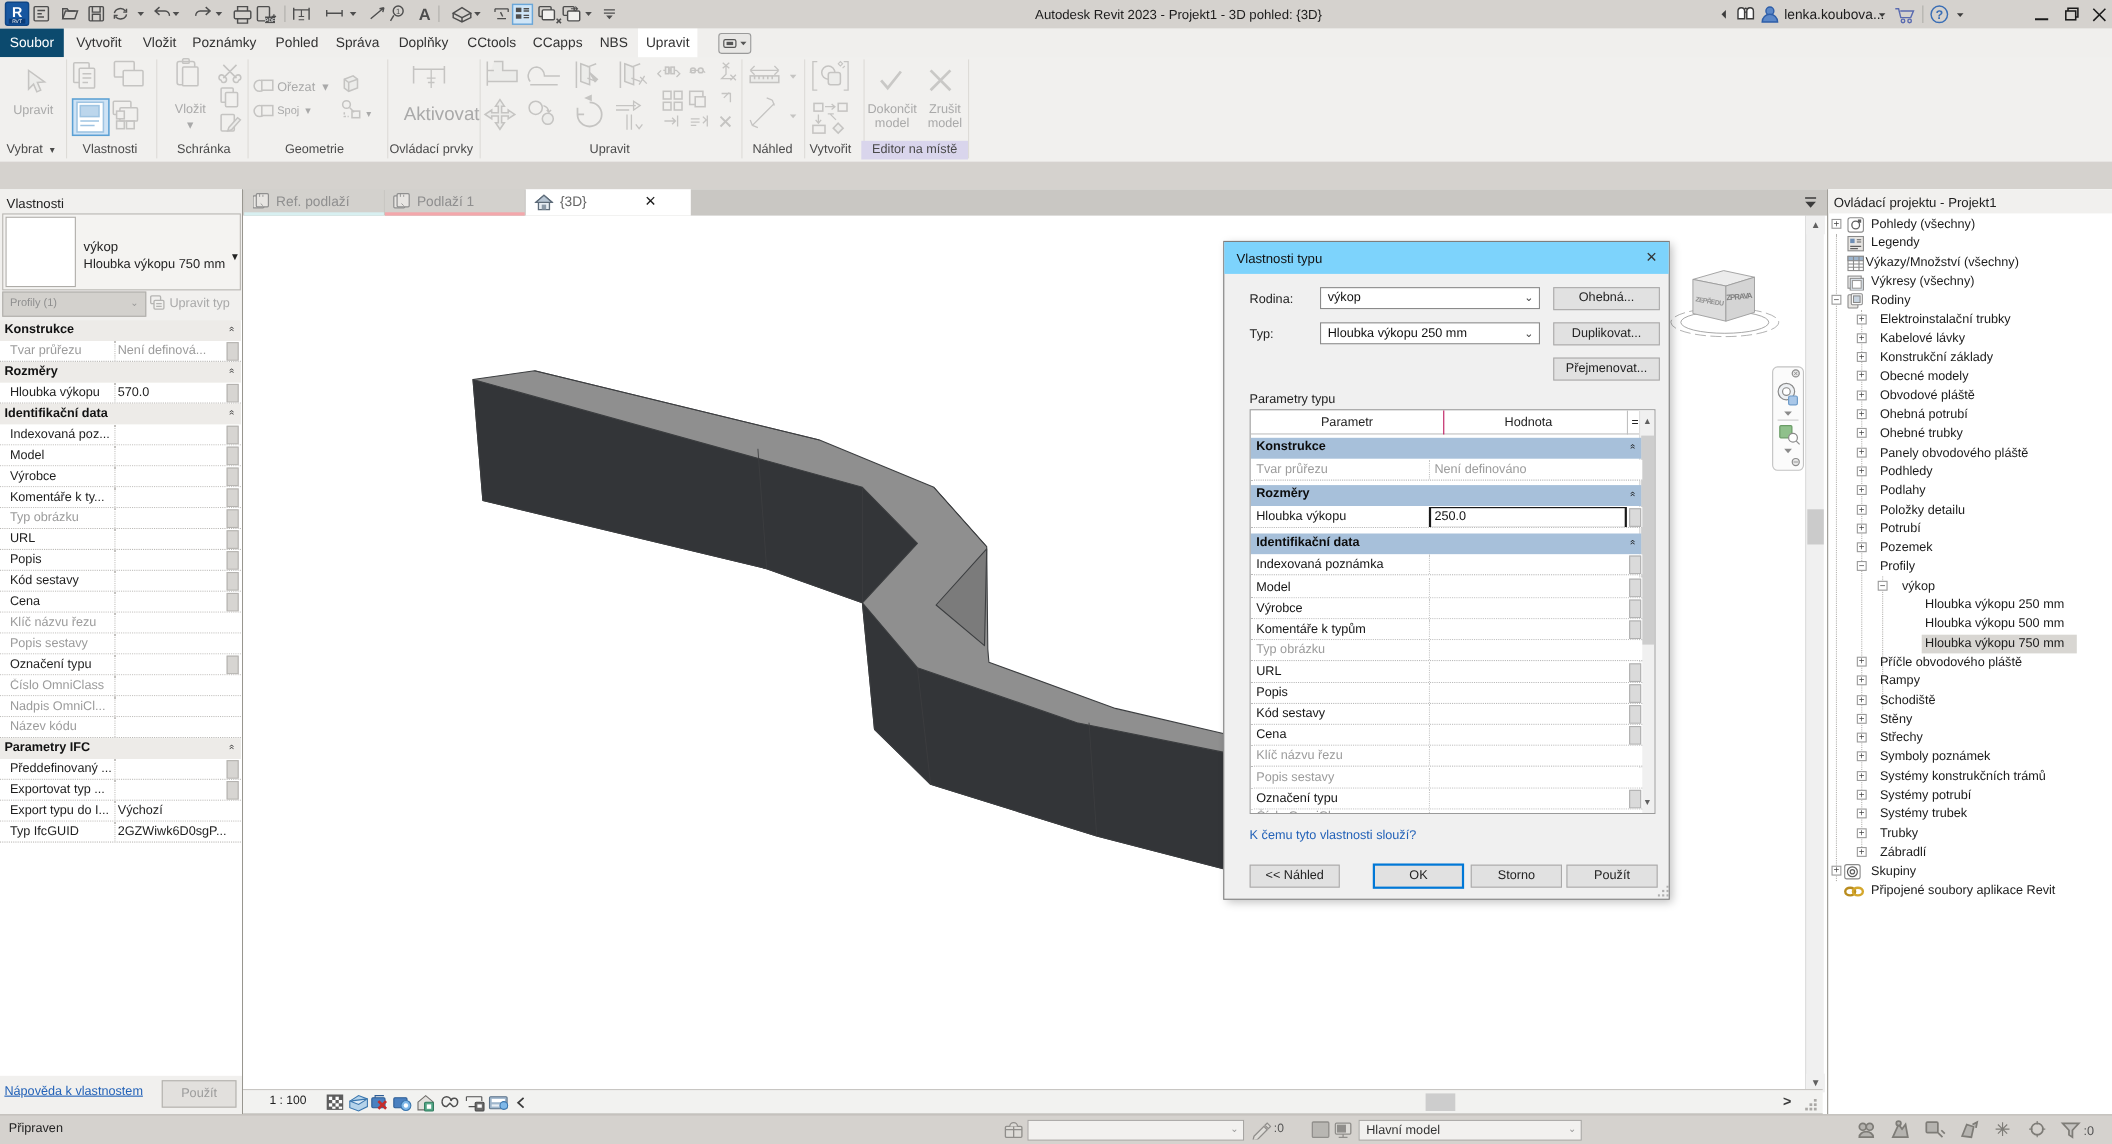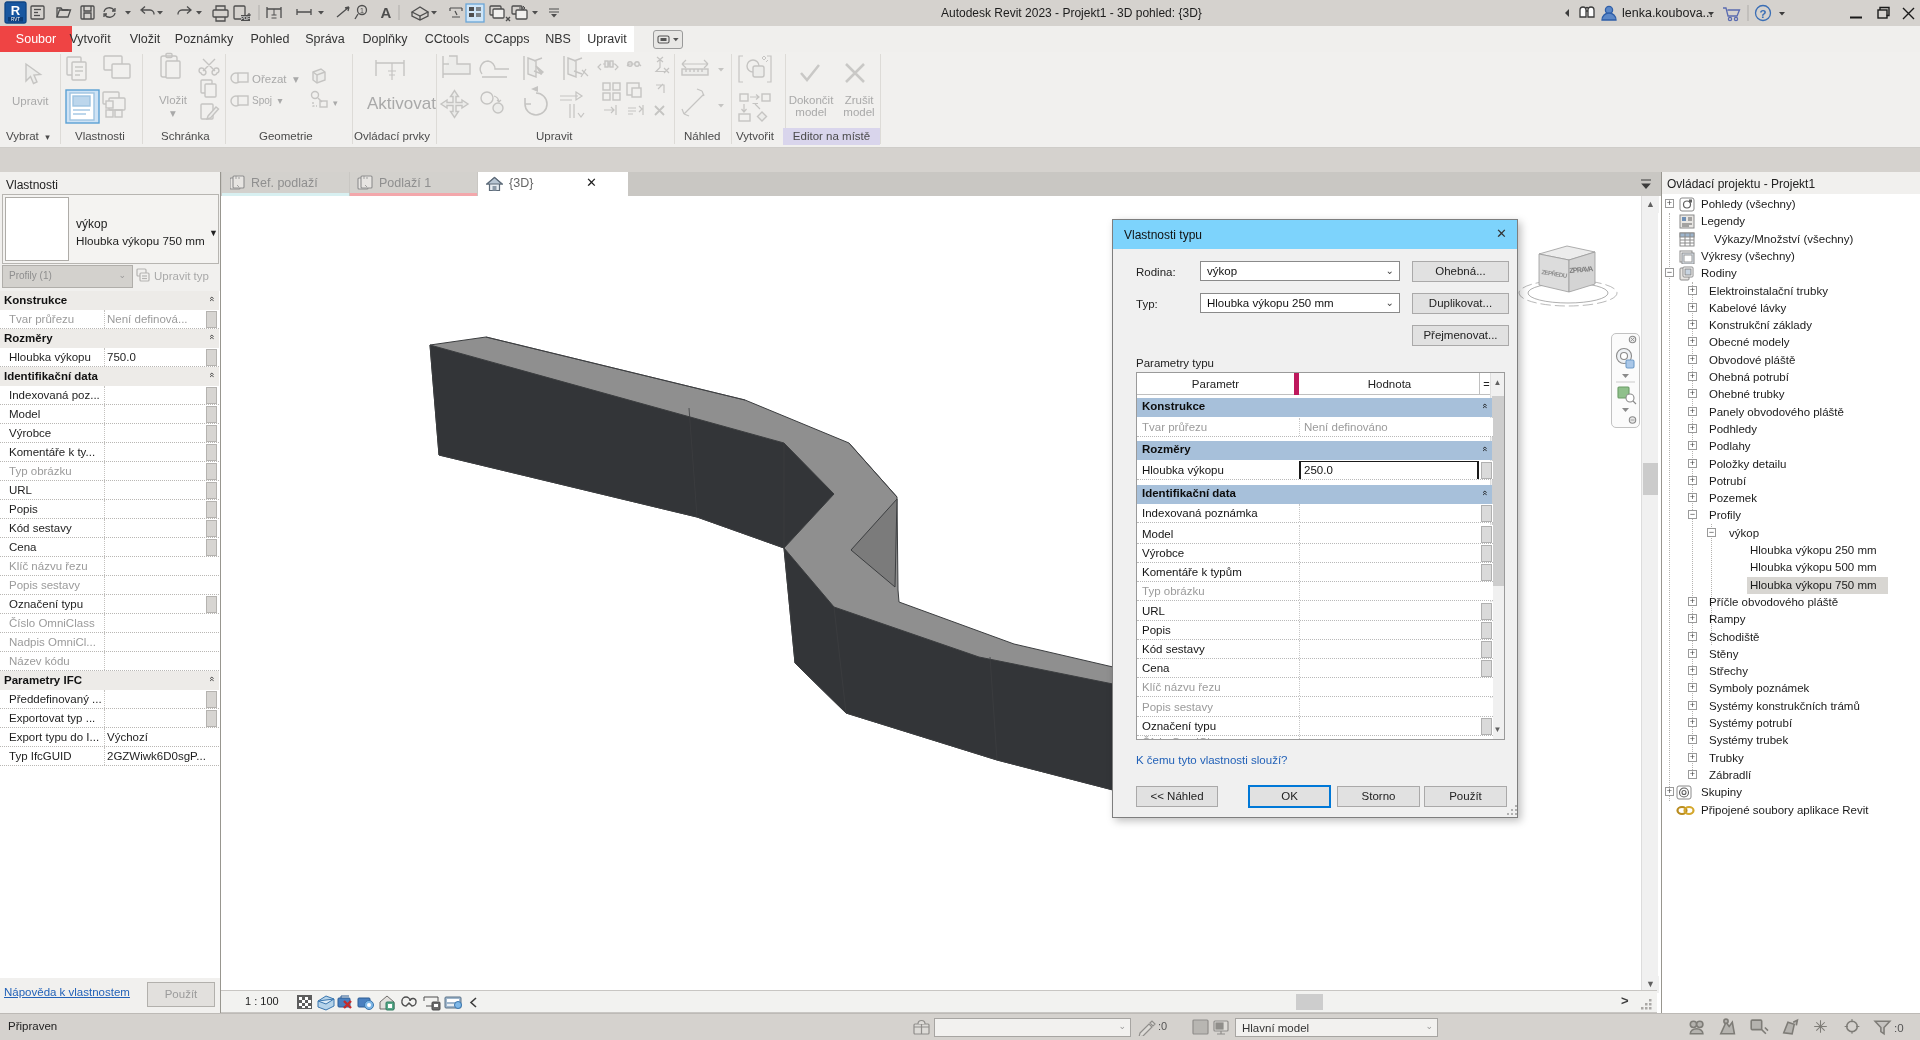--- a/index.html
+++ b/index.html
@@ -173,21 +173,21 @@
   <g stroke="#1a1a1a" stroke-width="1.4" fill="none">
     <line x1="10" y1="17.5" x2="22" y2="17.5" stroke-width="2"></line>
     <rect x="38" y="10" width="9" height="8"></rect>
           <path d="M40 10 v-2.5 h9 v8 h-2.5"></path>
     <path d="M63 8 l11 11 m0 -11 l-11 11"></path>
   </g>
 </svg>
 </div>
 
 <div class="abs" id="menubar">
-<div class="mtab" style="left:0;width:72px;background:#ef4444;color:#fff">Soubor</div>
+<div class="mtab" style="left:0;width:58px;background:#0c4a6e;color:#fff">Soubor</div>
 <div class="mtab" style="left:63px;width:54px">Vytvořit</div>
 <div class="mtab" style="left:125px;width:40px">Vložit</div>
 <div class="mtab" style="left:173px;width:62px">Poznámky</div>
 <div class="mtab" style="left:247px;width:46px">Pohled</div>
 <div class="mtab" style="left:301px;width:48px">Správa</div>
 <div class="mtab" style="left:360px;width:50px">Doplňky</div>
 <div class="mtab" style="left:422px;width:50px">CCtools</div>
 <div class="mtab" style="left:482px;width:50px">CCapps</div>
 <div class="mtab" style="left:543px;width:30px">NBS</div>
 <div class="mtab" style="left:580px;width:54px;background:#fff;height:27px">Upravit</div>
@@ -383,21 +383,21 @@
         <div class="pval gray">Není definová...</div>
         <div class="pbtn"></div>
       </div>
 <div class="phdr" style="top:157px;height:19px">
         <div class="phdrt">Rozměry</div>
         <div class="chev" style="transform:rotate(90deg)">«</div>
       </div>
 <div class="prow" style="top:176px;height:19px">
         <div class="pcol"></div>
         <div class="plab">Hloubka výkopu</div>
-        <div class="pval">750.0</div>
+        <div class="pval">570.0</div>
         <div class="pbtn"></div>
       </div>
 <div class="phdr" style="top:195px;height:19px">
         <div class="phdrt">Identifikační data</div>
         <div class="chev" style="transform:rotate(90deg)">«</div>
       </div>
 <div class="prow" style="top:214px;height:19px">
         <div class="pcol"></div>
         <div class="plab">Indexovaná poz...</div>
         <div class="pbtn"></div>
@@ -670,21 +670,21 @@
 <div class="combo" style="left:87px;top:73px;width:200px">
         <div class="combot">Hloubka výkopu 250 mm</div>
         <div class="comboa">⌄</div>
       </div>
 <div class="dlgbtn" style="left:299px;top:73px;width:97px">Duplikovat...</div>
 <div class="dlgbtn" style="left:299px;top:105px;width:97px">Přejmenovat...</div>
 <div class="abs" style="left:23px;top:137px;font-size:11.5px;color:#222">Parametry typu</div>
 
 <div class="abs" style="left:23px;top:152px;width:369px;height:368px;border:1px solid #9a9a9a;background:#fff;overflow:hidden">
   <div class="abs" style="left:0;top:0;width:354px;height:22px;border-bottom:1px solid #c0c0c0">
-    <div class="abs" style="left:0;top:0;width:162px;height:22px;border-right:5px solid #be185d;text-align:center;line-height:22px;font-size:11.5px;color:#222">Parametr</div>
+    <div class="abs" style="left:0;top:0;width:176px;height:22px;border-right:1px solid #be185d;text-align:center;line-height:22px;font-size:11.5px;color:#222">Parametr</div>
     <div class="abs" style="left:163px;top:0;width:180px;height:22px;border-right:1px solid #c0c0c0;text-align:center;line-height:22px;font-size:11.5px;color:#222">Hodnota</div>
     <div class="abs" style="left:344px;top:0;width:11px;height:22px;text-align:center;line-height:22px;font-size:11px;color:#222">=</div>
   </div>
   <div class="abs" style="right:0;top:0;width:14px;height:366px;background:#f0f0f0;border-left:1px solid #dedede">
     <div class="abs" style="left:0;top:0;width:13px;height:19px;color:#606060;font-size:8px;text-align:center;line-height:19px">▲</div>
     <div class="abs" style="left:1px;top:23px;width:12px;height:190px;background:#cdcdcd"></div>
     <div class="abs" style="left:0;bottom:0;width:13px;height:19px;color:#606060;font-size:8px;text-align:center;line-height:19px">▼</div>
   </div>
 <div class="dhdr" style="top:25px;height:19px">
           <div class="dhdrt">Konstrukce</div>
@@ -818,21 +818,21 @@
       </div>
 <div class="trow" style="left:0;top:58.6px;width:259px">
         <svg class="ico" style="left:17px;top:1px" width="17" height="15" viewBox="0 0 17 15">
           <rect x="1" y="1" width="14" height="13" fill="#fff" stroke="#8a8a8a"></rect>
           <rect x="1" y="1" width="14" height="4" fill="#9db4cc" stroke="#8a8a8a"></rect>
           <line x1="6" y1="1" x2="6" y2="14" stroke="#8a8a8a"></line>
           <line x1="11" y1="1" x2="11" y2="14" stroke="#8a8a8a"></line>
           <line x1="1" y1="8" x2="15" y2="8" stroke="#8a8a8a"></line>
           <line x1="1" y1="11" x2="15" y2="11" stroke="#8a8a8a"></line>
         </svg>
-        <div class="abs" style="left:52px;top:2px">Výkazy/Množství (všechny)</div>
+        <div class="abs" style="left:34px;top:2px">Výkazy/Množství (všechny)</div>
       </div>
 <div class="trow" style="left:0;top:75.9px;width:259px">
         <svg class="ico" style="left:17px;top:1px" width="17" height="15" viewBox="0 0 17 15">
           <rect x="1" y="2" width="12" height="11" fill="#fff" stroke="#8a8a8a"></rect>
           <rect x="3" y="4" width="12" height="11" fill="#dce4ec" stroke="#8a8a8a"></rect>
           <rect x="5" y="6" width="8" height="7" fill="#fff" stroke="#9a9a9a"></rect>
         </svg>
         <div class="abs" style="left:39px;top:2px">Výkresy (všechny)</div>
       </div>
 <div class="trow" style="left:0;top:93.2px;width:259px">

